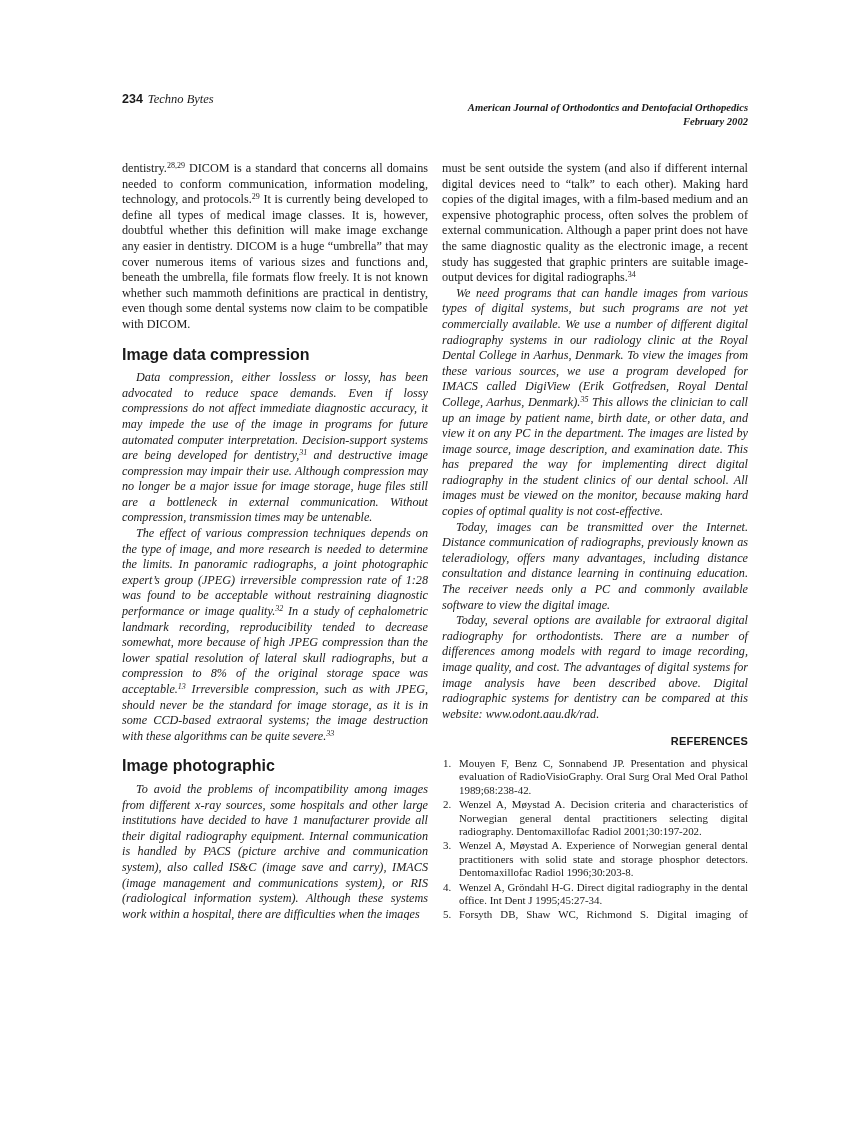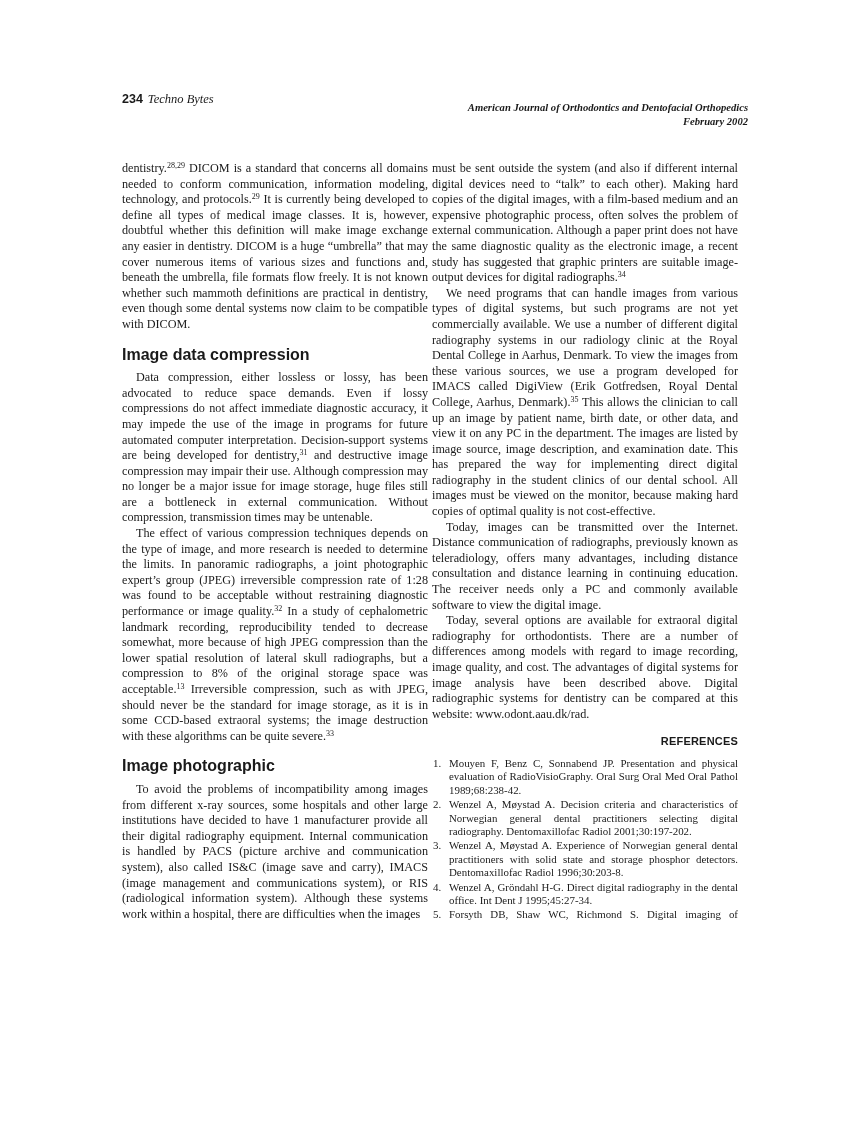--- a/index.html
+++ b/index.html
@@ -44,31 +44,31 @@
     text-align: right;
     font-style: italic;
     font-weight: bold;
     font-size: 10.6px;
     line-height: 13.5px;
     margin-top: 9px;
   }
   
   .columns {
     display: flex;
-    gap: 4px;
+    gap: 14px;
     margin-top: 33px;
   }
   .col {
     width: 306px;
     text-align: justify;
     font-size: 12.2px;
     line-height: 15.6px;
   }
   p.para { margin: 0; }
-  p.para.indent { text-indent: 14px; }
+  p.para.indent { text-indent: 14px; font-style: italic; }
   .sup {
     font-size: 8px;
     line-height: 0;
     vertical-align: baseline;
     position: relative;
     top: -4px;
   }
   .section-heading {
     font-family: "Liberation Sans", sans-serif;
     font-weight: bold;

